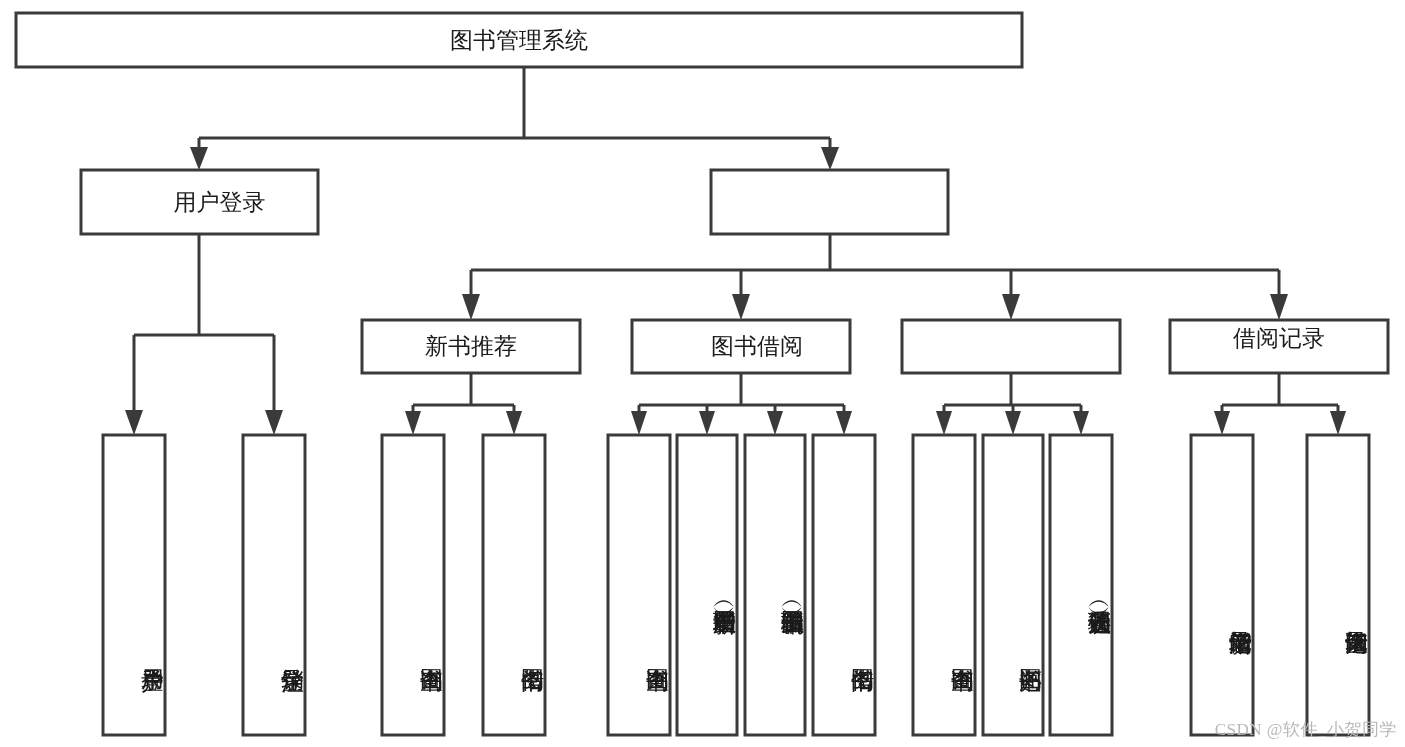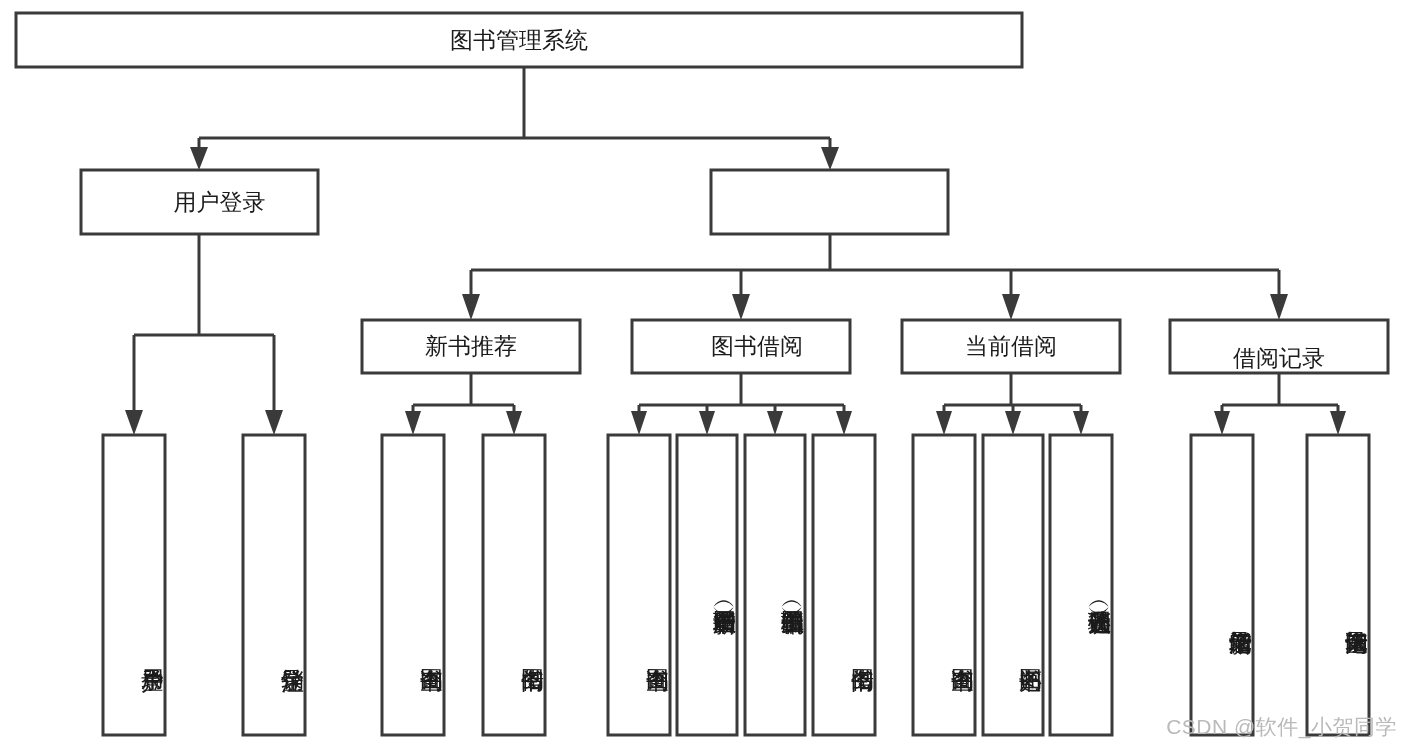--- a/index.html
+++ b/index.html
@@ -64,24 +64,24 @@
     font-size: 23px;
     color: #1b1b1b;
     white-space: nowrap;
     pointer-events: none;
     font-family: "Liberation Sans", "DejaVu Sans", sans-serif;
   }
   .watermark {
     position: absolute;
     right: 8px;
     bottom: 6px;
-    font-size: 21px;
+    font-size: 17px;
     color: #b9b9b9;
     letter-spacing: 0.5px;
-    font-family: Liberation Sans, sans-serif;
+    font-family: Liberation Serif, serif;
     pointer-events: none;
     user-select: none;
     text-align: center;
   }
 </style>
 </head>
 <body>
 
 <div id="diagram-root">
 
@@ -188,22 +188,21 @@
     <rect class="node-box" x="1191" y="435" width="62" height="300"></rect>
     <rect class="node-box" x="1307" y="435" width="62" height="300"></rect>
   </svg>
 
   <div class="hlabel-wrap" style="left:16px; top:13px; width:1006px; height:54px;">图书管理系统</div>
 
   <div class="hlabel-wrap" style="left:81px; top:170px; width:237px; height:64px;margin-left:20px;">用户登录</div>
 
   <div class="hlabel-wrap" style="left:362px; top:320px; width:218px; height:53px;text-align:right;">新书推荐</div>
   <div class="hlabel-wrap" style="left:632px; top:320px; width:218px; height:53px;margin-left:16px;">图书借阅</div>
-  <div class="hlabel-wrap" style="left:902px; top:320px; width:218px; height:53px;">当前借阅</div>
-  <div class="hlabel-wrap" style="left:1170px; top:332px; width:218px; height:53px;">借阅记录</div>
+  <div class="hlabel-wrap" style="left:1170px; top:312px; width:218px; height:53px;">借阅记录</div>
 
   <div class="vlabel-wrap" style="left:103px; top:435px; width:62px; height:300px; padding-top:66px;">用户登录</div>
   <div class="vlabel-wrap" style="left:243px; top:435px; width:62px; height:300px; padding-top:66px;">注销登录</div>
 
   <div class="vlabel-wrap" style="left:382px; top:435px; width:62px; height:300px; padding-top:66px;">查询图书</div>
   <div class="vlabel-wrap" style="left:483px; top:435px; width:62px; height:300px; padding-top:66px;">借阅图书</div>
 
   <div class="vlabel-wrap" style="left:608px; top:435px; width:62px; height:300px; padding-top:66px;">查询图书</div>
   <div class="vlabel-wrap" style="left:677px; top:435px; width:60px; height:300px; padding-top:8px;">新增图书（管理员）</div>
   <div class="vlabel-wrap" style="left:745px; top:435px; width:60px; height:300px; padding-top:8px;">编辑图书（管理员）</div>

